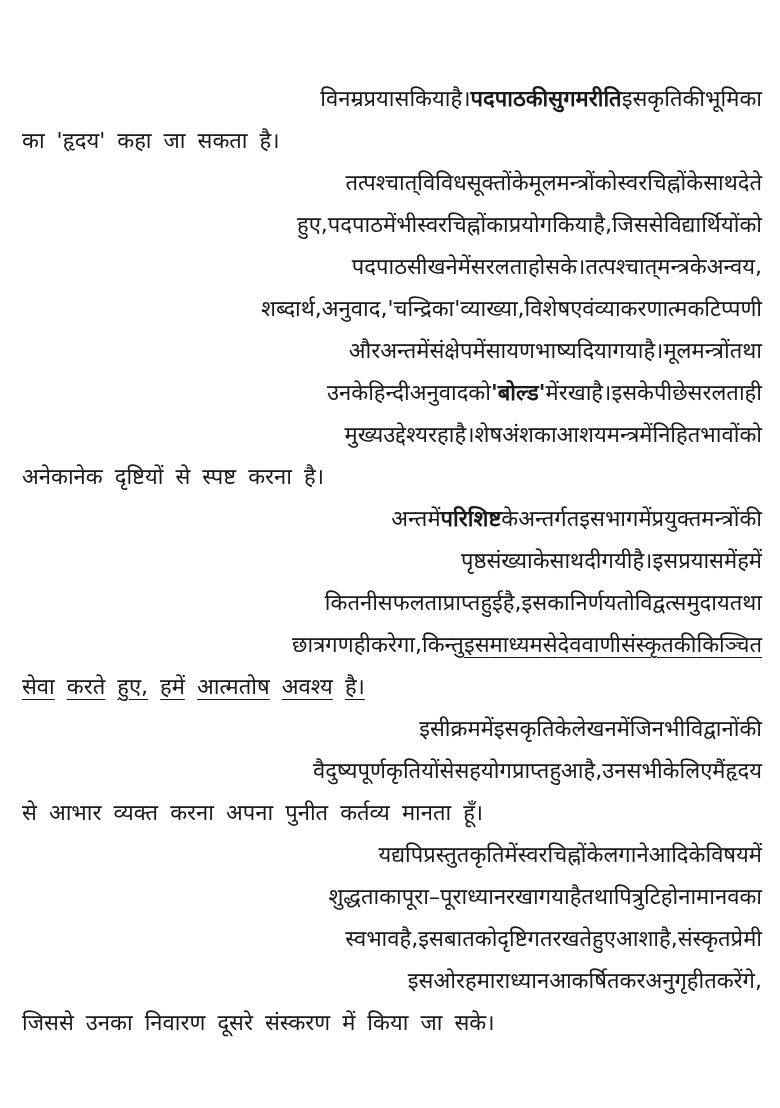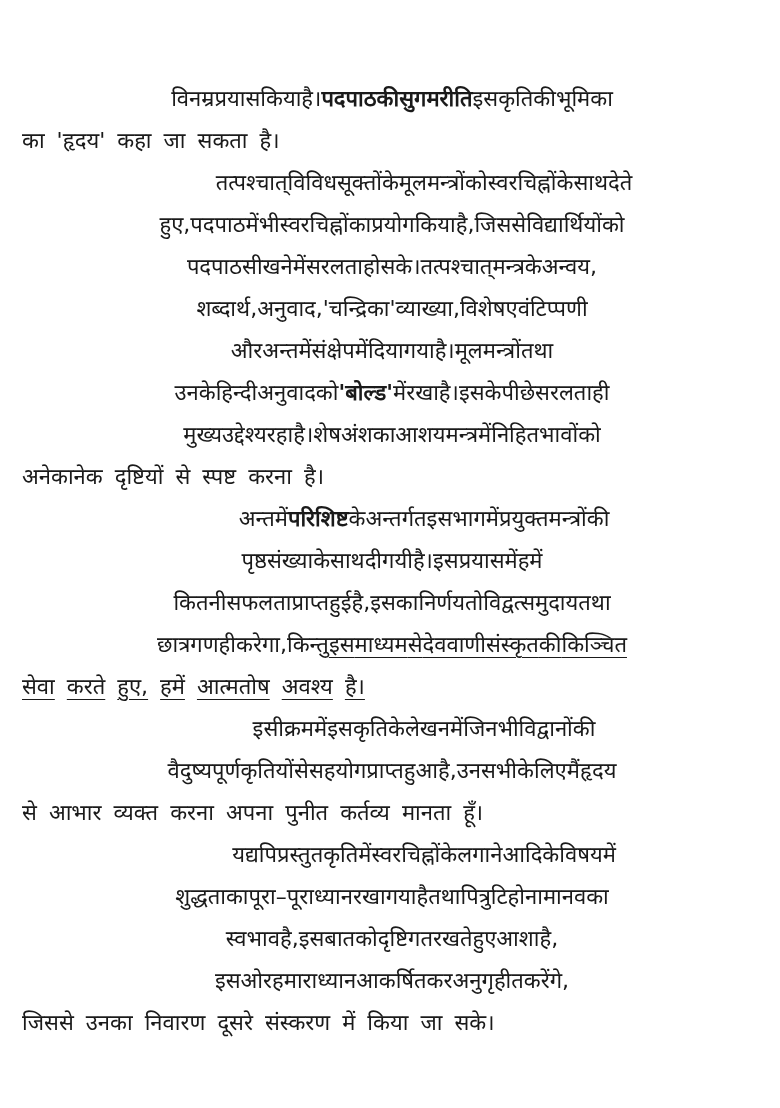--- a/index.html
+++ b/index.html
@@ -20,21 +20,21 @@
       left: 22px;
       top: 78px;
       width: 740px;
     }
     .line {
       height: 42px;
       line-height: 42px;
       font-size: 22px;
       white-space: nowrap;
       display: flex;
-      justify-content: center;
+      justify-content: flex-end;
       letter-spacing: 0;
     }
     .line.justify span.w { display: inline-block; }
     .line.last { justify-content: flex-start; }
     .line.last span.w { margin-right: 12px; }
     .line.indent { padding-left: 64px; }
     .b { font-weight: bold; }
     .u {
       text-decoration: underline;
       text-decoration-thickness: 1px;
@@ -108,28 +108,30 @@
         <span class="w">के</span>
         <span class="w">अन्वय,</span>
       </div>
       <div class="line justify">
         <span class="w">शब्दार्थ,</span>
         <span class="w">अनुवाद,</span>
         <span class="w">'चन्द्रिका'</span>
         <span class="w">व्याख्या,</span>
         <span class="w">विशेष</span>
         <span class="w">एवं</span>
+        <span class="w">व्याकरणात्मक</span>
         <span class="w">टिप्पणी</span>
       </div>
       <div class="line justify">
         <span class="w">और</span>
         <span class="w">अन्त</span>
         <span class="w">में</span>
         <span class="w">संक्षेप</span>
         <span class="w">में</span>
+        <span class="w">सायणभाष्य</span>
         <span class="w">दिया</span>
         <span class="w">गया</span>
         <span class="w">है।</span>
         <span class="w">मूल</span>
         <span class="w">मन्त्रों</span>
         <span class="w">तथा</span>
       </div>
       <div class="line justify">
         <span class="w">उनके</span>
         <span class="w">हिन्दी</span>
@@ -304,20 +306,21 @@
         <span class="w">स्वभाव</span>
         <span class="w">है,</span>
         <span class="w">इस</span>
         <span class="w">बात</span>
         <span class="w">को</span>
         <span class="w">दृष्टिगत</span>
         <span class="w">रखते</span>
         <span class="w">हुए</span>
         <span class="w">आशा</span>
         <span class="w">है,</span>
+        <span class="w">संस्कृतप्रेमी</span>
       </div>
       <div class="line justify">
         <span class="w">इस</span>
         <span class="w">ओर</span>
         <span class="w">हमारा</span>
         <span class="w">ध्यान</span>
         <span class="w">आकर्षित</span>
         <span class="w">कर</span>
         <span class="w">अनुगृहीत</span>
         <span class="w">करेंगे,</span>

